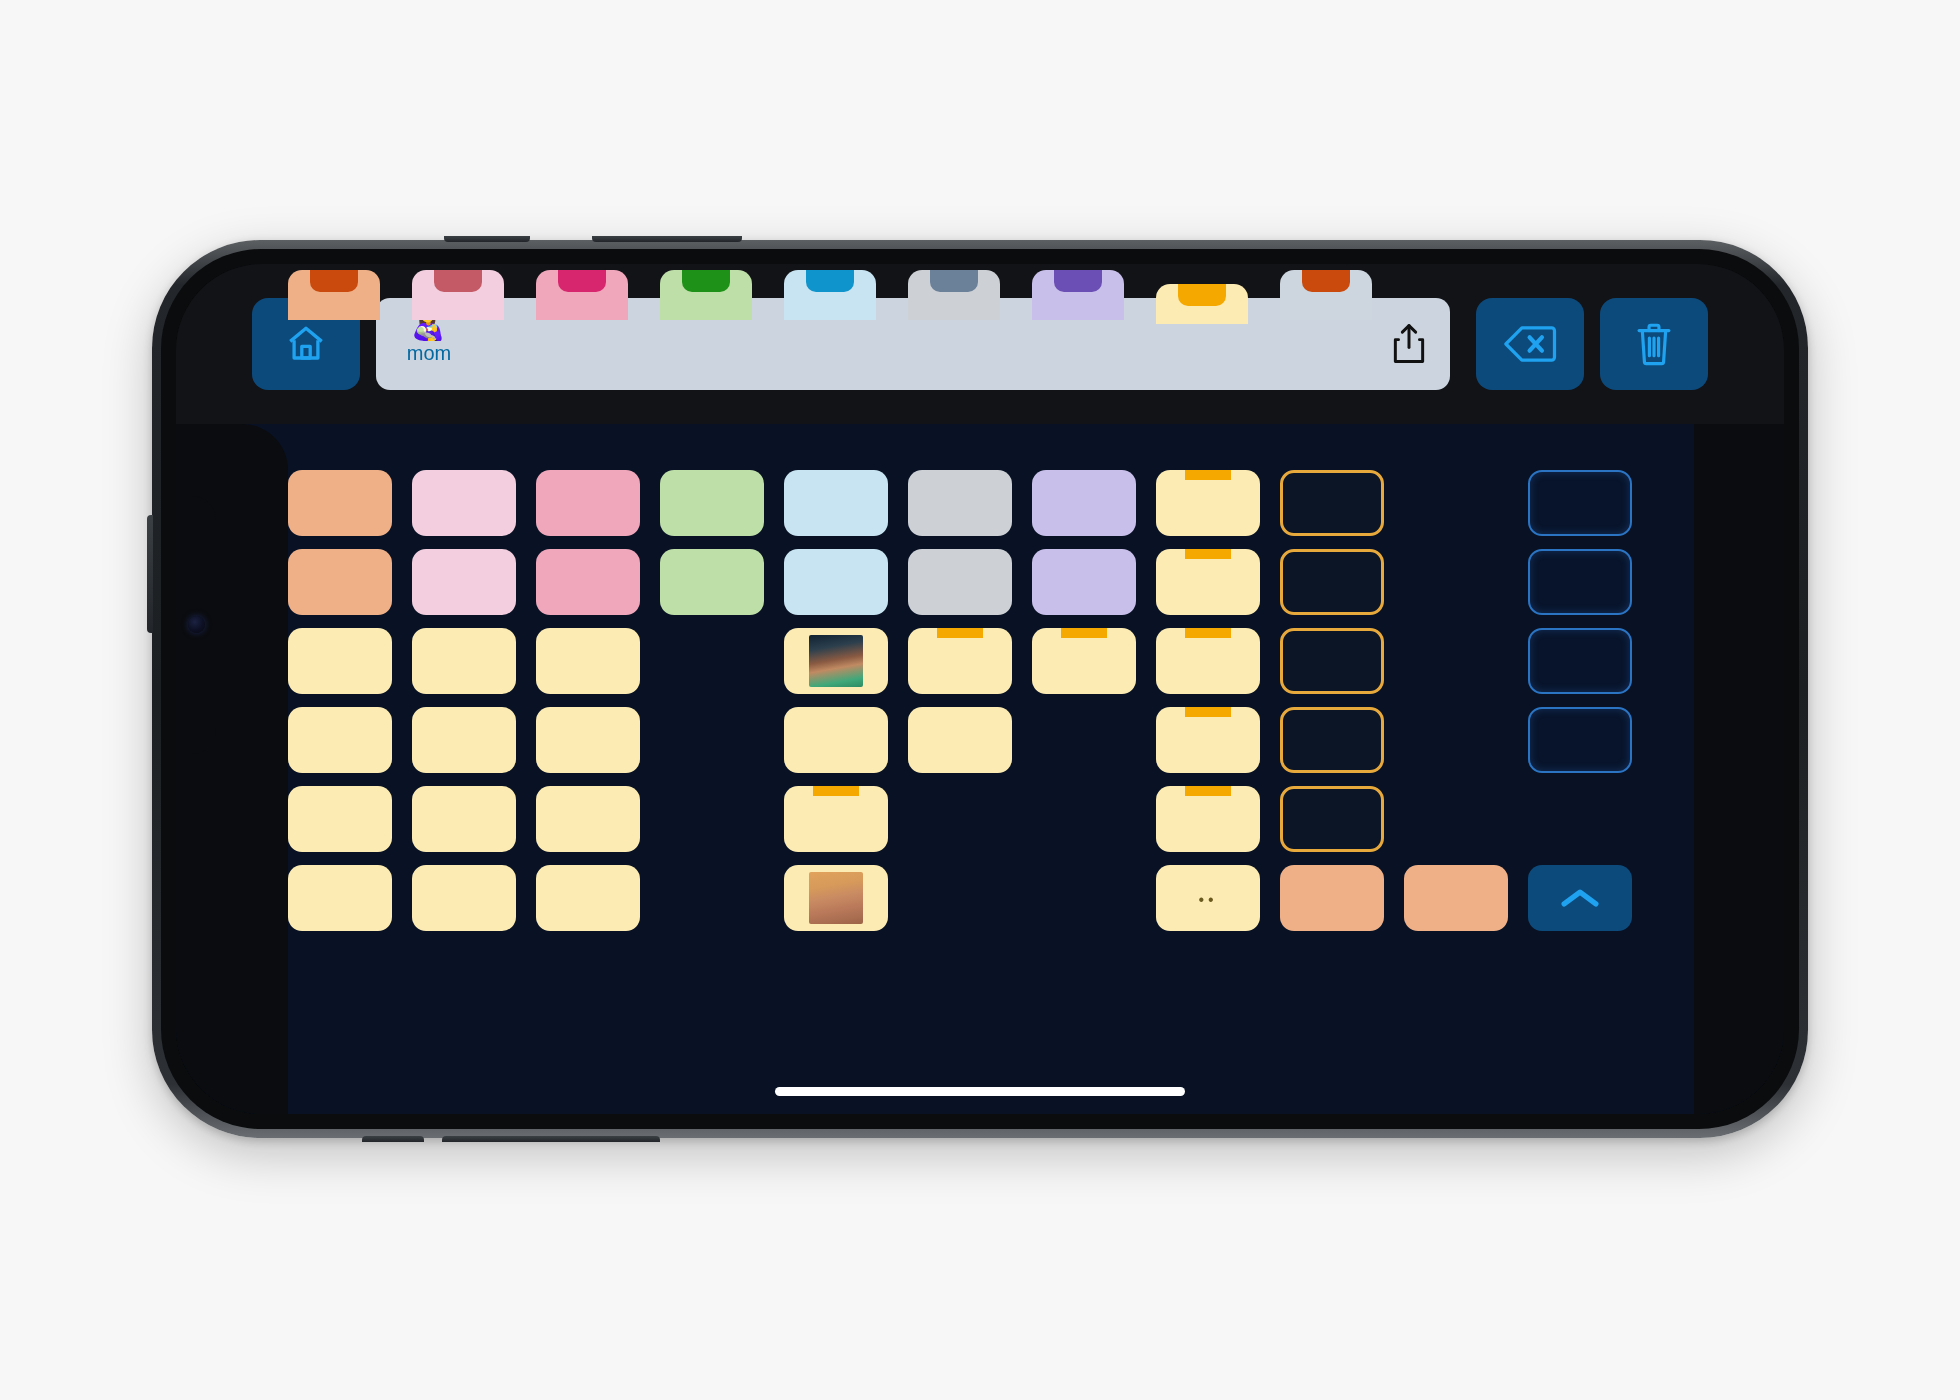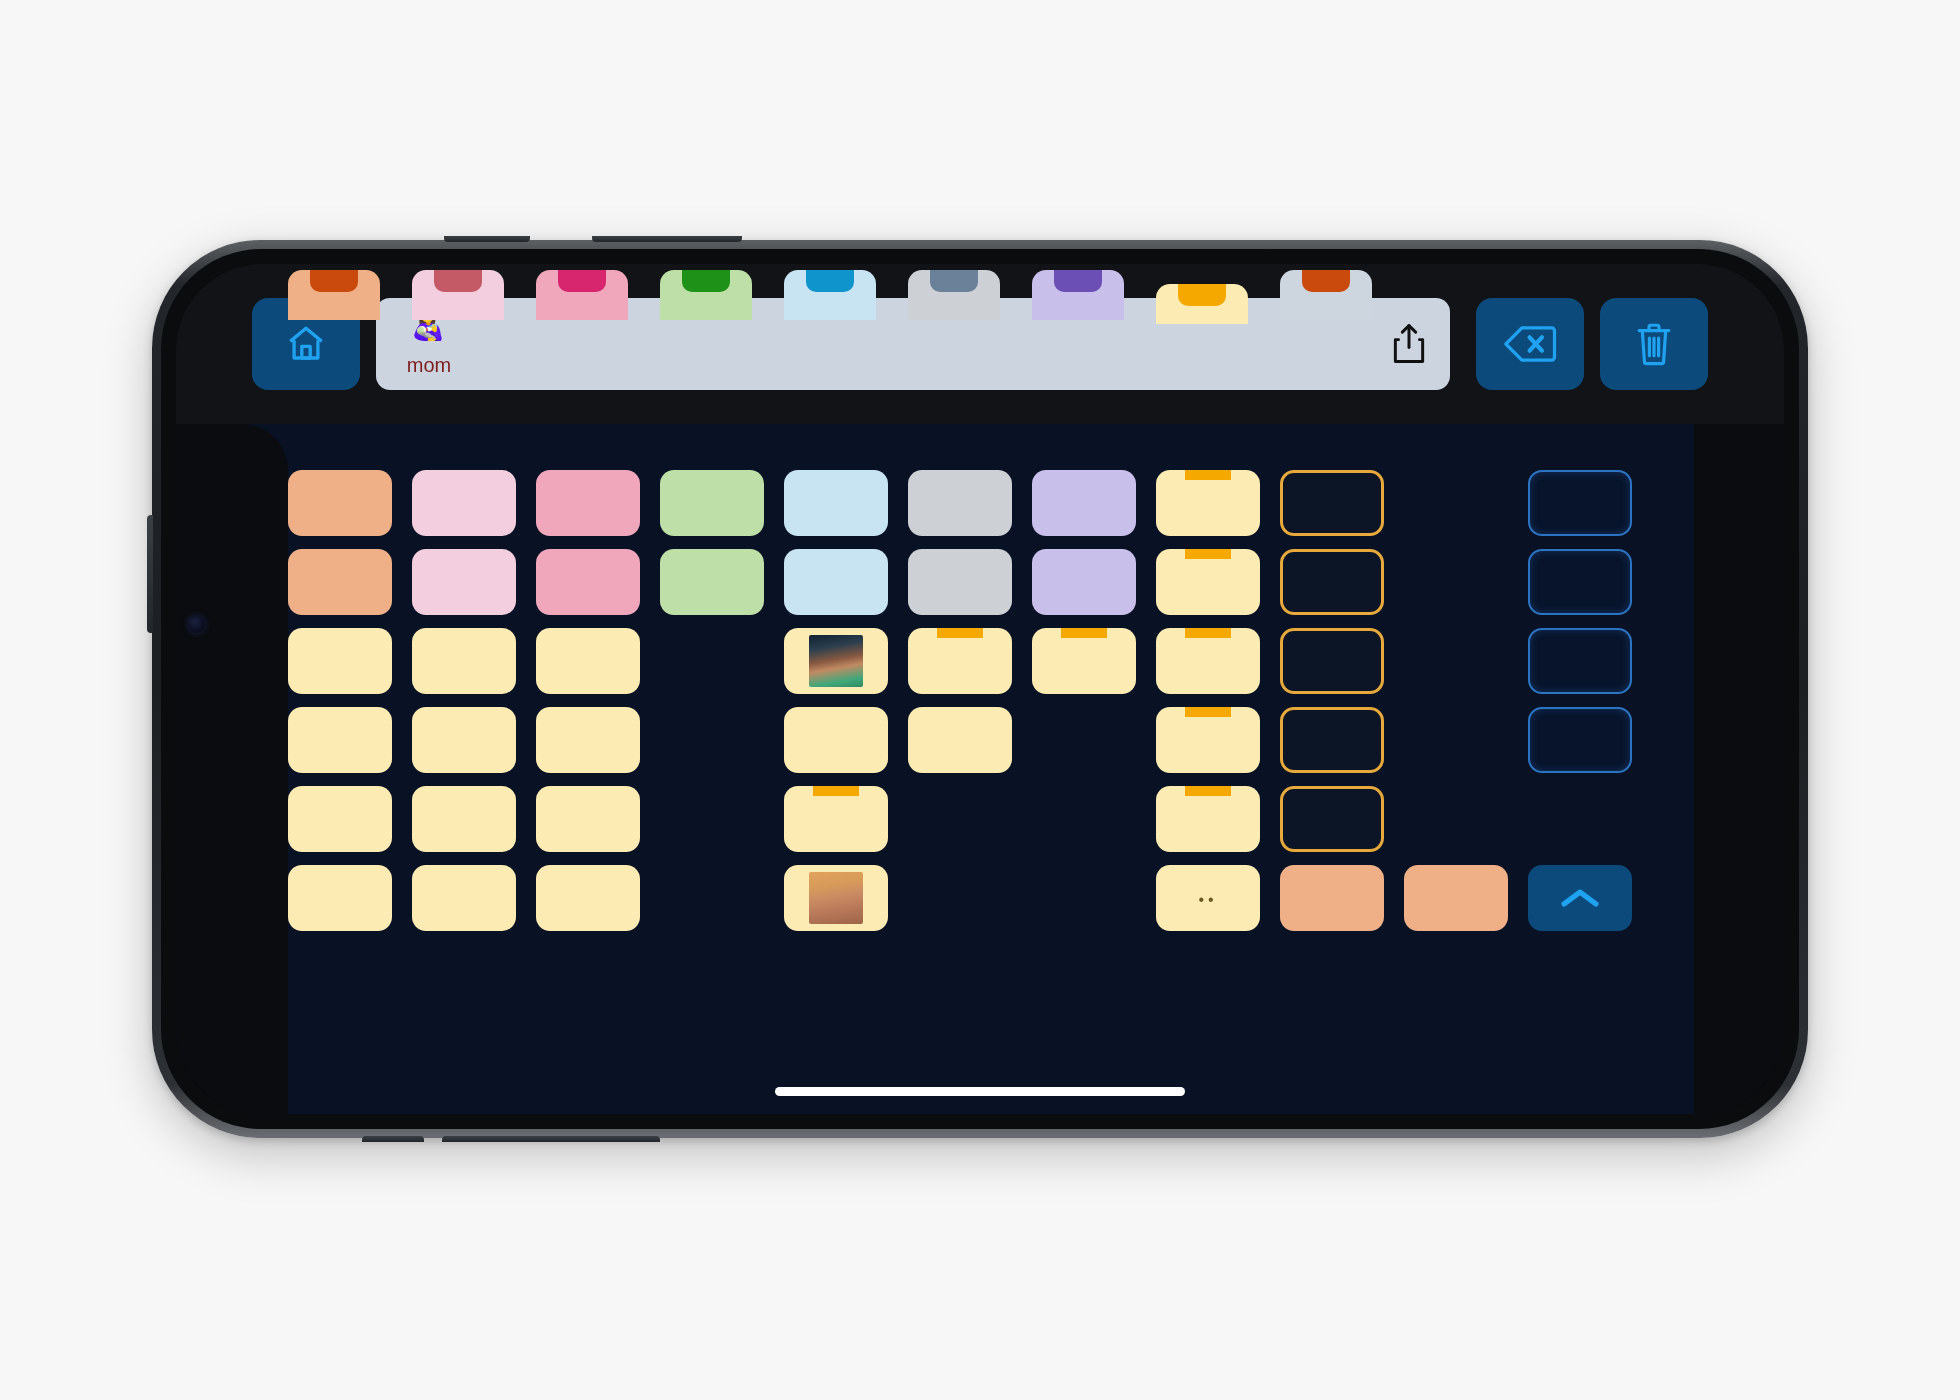--- a/index.html
+++ b/index.html
@@ -98,21 +98,21 @@
     width: 1074px; height: 92px;
     background: #ccd4df;
     border-radius: 14px;
   }
   #sdb-chip {
     position: absolute; left: 14px; top: 6px;
     width: 78px; height: 84px;
     display: flex; flex-direction: column; align-items: center; justify-content: flex-start;
   }
   #sdb-chip .pic { font-size: 34px; line-height: 36px; }
-  #sdb-chip .lbl { font-size: 20px; color: #7f1d1d; line-height: 22px; margin-top: 14px; }
+  #sdb-chip .lbl { font-size: 20px; color: #0369a1; line-height: 22px; margin-top: 2px; }
   #share-icon { position: absolute; right: 20px; top: 22px; width: 42px; height: 48px; cursor: pointer; }
 
   
   #tabstrip { position: absolute; left: 112px; top: 6px; height: 48px; }
   .tab {
     position: absolute; top: 0; width: 92px; height: 50px;
     border-radius: 14px 14px 0 0;
   }
   .tab::after {
     content: ""; position: absolute; left: 22px; top: 0;

